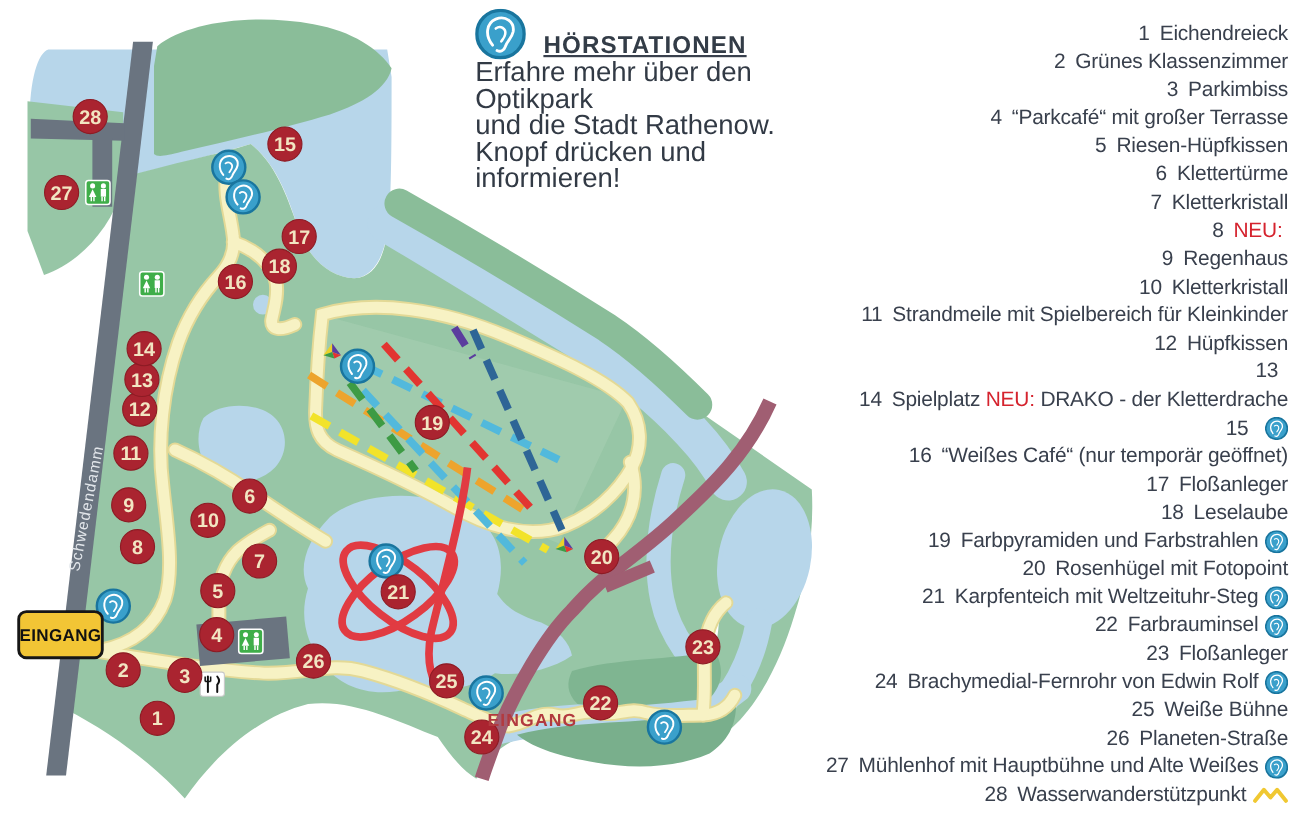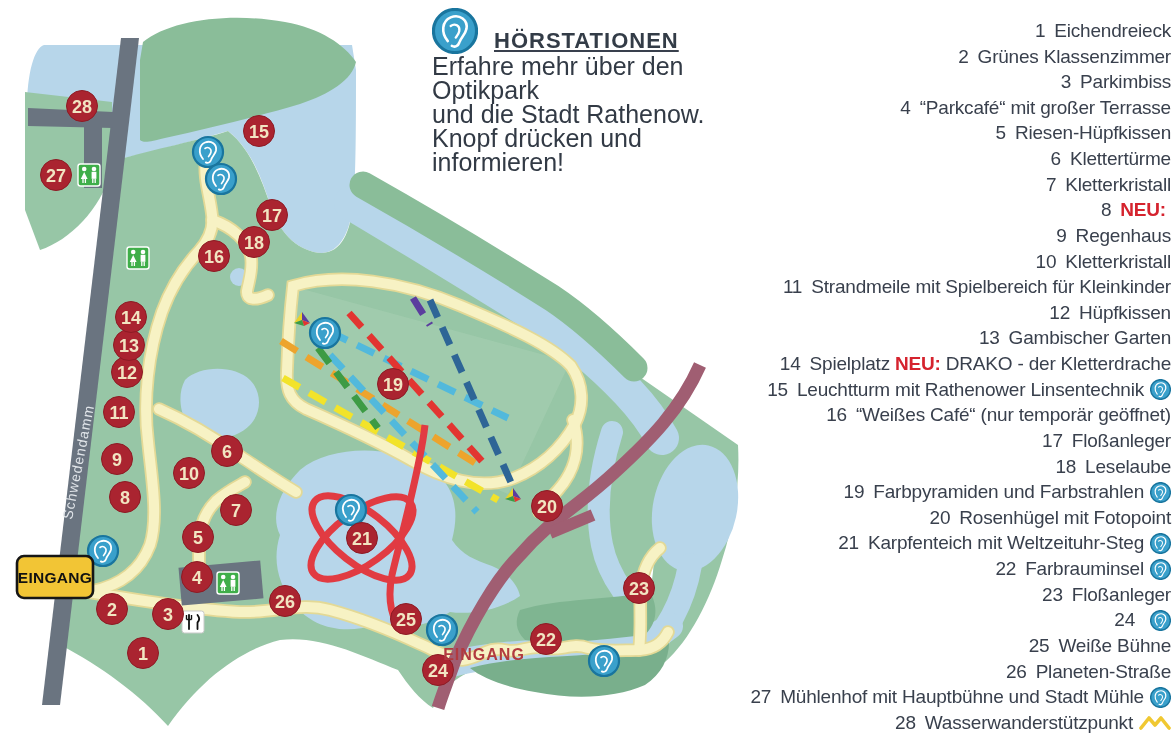--- a/index.html
+++ b/index.html
@@ -22,21 +22,21 @@
   #header{position:absolute; left:432px; top:8px; width:330px; color:var(--text);}
   #header .hd-row{display:flex; align-items:flex-end; gap:16px;text-decoration:underline;}
   #header h1{font-size:22px; font-weight:700; letter-spacing:1px; color:#333c47;}
   #header p{font-size:25px; line-height:24px; font-weight:500; color:#323a45;}
   
   #legend{position:absolute; top:0; left:0; width:1176px; height:748px; pointer-events:none;}
   .lg-row{position:absolute; right:5px; height:26px; display:flex; align-items:center;
           justify-content:flex-end; white-space:pre; font-size:19px; font-weight:500;
           color:var(--text); letter-spacing:-0.2px;}
   .lg-num{margin-right:9px;}
-  .lg-red{color:var(--neu); font-weight:700;}
+  .lg-red{color:var(--neu); font-weight:400;}
   .lg-ico{margin-left:6px; display:flex; align-items:center;}
   svg text{font-family:"Liberation Sans",sans-serif;}
   .marker-txt{fill:var(--marker-text); font-weight:700; font-size:18px; text-anchor:middle;}
   .ray{fill:none; stroke-width:7; stroke-dasharray:19 11;}
 </style>
 </head>
 <body>
 
 <div id="stage">
 
@@ -314,44 +314,44 @@
       <div class="lg-row" style="top: 69.24px;"><span class="lg-num">3</span><span>Parkimbiss</span></div>
       <div class="lg-row" style="top: 94.86px;"><span class="lg-num">4</span><span>“Parkcafé“ mit großer Terrasse</span></div>
       <div class="lg-row" style="top: 120.48px;"><span class="lg-num">5</span><span>Riesen-Hüpfkissen</span></div>
       <div class="lg-row" style="top: 146.1px;"><span class="lg-num">6</span><span>Klettertürme</span></div>
       <div class="lg-row" style="top: 171.72px;"><span class="lg-num">7</span><span>Kletterkristall</span></div>
       <div class="lg-row" style="top: 197.34px;"><span class="lg-num">8</span><span class="lg-red">NEU: </span></div>
       <div class="lg-row" style="top: 222.96px;"><span class="lg-num">9</span><span>Regenhaus</span></div>
       <div class="lg-row" style="top: 248.58px;"><span class="lg-num">10</span><span>Kletterkristall</span></div>
       <div class="lg-row" style="top: 274.2px;"><span class="lg-num">11</span><span>Strandmeile mit Spielbereich für Kleinkinder</span></div>
       <div class="lg-row" style="top: 299.82px;"><span class="lg-num">12</span><span>Hüpfkissen</span></div>
-      <div class="lg-row" style="top: 325.44px;"><span class="lg-num">13</span><span>Gambischer Garten</span></div>
+      <div class="lg-row" style="top: 325.44px;"><span class="lg-num">13</span></div>
       <div class="lg-row" style="top: 351.06px;"><span class="lg-num">14</span><span>Spielplatz </span><span class="lg-red">NEU: </span><span>DRAKO - der Kletterdrache</span></div>
-      <div class="lg-row" style="top: 376.68px;"><span class="lg-num">15</span><span>Leuchtturm mit Rathenower Linsentechnik</span><span class="lg-ico"><svg width="21" height="21" viewBox="-16 -16 32 32">
+      <div class="lg-row" style="top: 376.68px;"><span class="lg-num">15</span><span class="lg-ico"><svg width="21" height="21" viewBox="-16 -16 32 32">
             <use href="#earSym" xlink:href="#earSym"></use>
           </svg></span></div>
       <div class="lg-row" style="top: 402.3px;"><span class="lg-num">16</span><span>“Weißes Café“ (nur temporär geöffnet)</span></div>
       <div class="lg-row" style="top: 427.92px;"><span class="lg-num">17</span><span>Floßanleger</span></div>
       <div class="lg-row" style="top: 453.54px;"><span class="lg-num">18</span><span>Leselaube</span></div>
       <div class="lg-row" style="top: 479.16px;"><span class="lg-num">19</span><span>Farbpyramiden und Farbstrahlen</span><span class="lg-ico"><svg width="21" height="21" viewBox="-16 -16 32 32">
             <use href="#earSym" xlink:href="#earSym"></use>
           </svg></span></div>
       <div class="lg-row" style="top: 504.78px;"><span class="lg-num">20</span><span>Rosenhügel mit Fotopoint</span></div>
       <div class="lg-row" style="top: 530.4px;"><span class="lg-num">21</span><span>Karpfenteich mit Weltzeituhr-Steg</span><span class="lg-ico"><svg width="21" height="21" viewBox="-16 -16 32 32">
             <use href="#earSym" xlink:href="#earSym"></use>
           </svg></span></div>
       <div class="lg-row" style="top: 556.02px;"><span class="lg-num">22</span><span>Farbrauminsel</span><span class="lg-ico"><svg width="21" height="21" viewBox="-16 -16 32 32">
             <use href="#earSym" xlink:href="#earSym"></use>
           </svg></span></div>
       <div class="lg-row" style="top: 581.64px;"><span class="lg-num">23</span><span>Floßanleger</span></div>
-      <div class="lg-row" style="top: 607.26px;"><span class="lg-num">24</span><span class="lg-ico"><svg width="21" height="21" viewBox="-16 -16 32 32">
+      <div class="lg-row" style="top: 607.26px;"><span class="lg-num">24</span><span>Brachymedial-Fernrohr von Edwin Rolf</span><span class="lg-ico"><svg width="21" height="21" viewBox="-16 -16 32 32">
             <use href="#earSym" xlink:href="#earSym"></use>
           </svg></span></div>
       <div class="lg-row" style="top: 632.88px;"><span class="lg-num">25</span><span>Weiße Bühne</span></div>
       <div class="lg-row" style="top: 658.5px;"><span class="lg-num">26</span><span>Planeten-Straße</span></div>
-      <div class="lg-row" style="top: 684.12px;"><span class="lg-num">27</span><span>Mühlenhof mit Hauptbühne und Stadt Mühle</span><span class="lg-ico"><svg width="21" height="21" viewBox="-16 -16 32 32">
+      <div class="lg-row" style="top: 684.12px;"><span class="lg-num">27</span><span>Mühlenhof mit Hauptbühne und Alte Weißes</span><span class="lg-ico"><svg width="21" height="21" viewBox="-16 -16 32 32">
             <use href="#earSym" xlink:href="#earSym"></use>
           </svg></span></div>
       <div class="lg-row" style="top: 709.74px;"><span class="lg-num">28</span><span>Wasserwanderstützpunkt</span><span class="lg-ico"><svg width="32" height="17" viewBox="0 0 32 17">
             <polyline points="2,14 10,4 16,11 22,4 30,14" fill="none" stroke="var(--wave)" stroke-width="3.6" stroke-linecap="round" stroke-linejoin="round"></polyline>
           </svg></span></div>
     </div>
 </div>
 
 </body></html>

